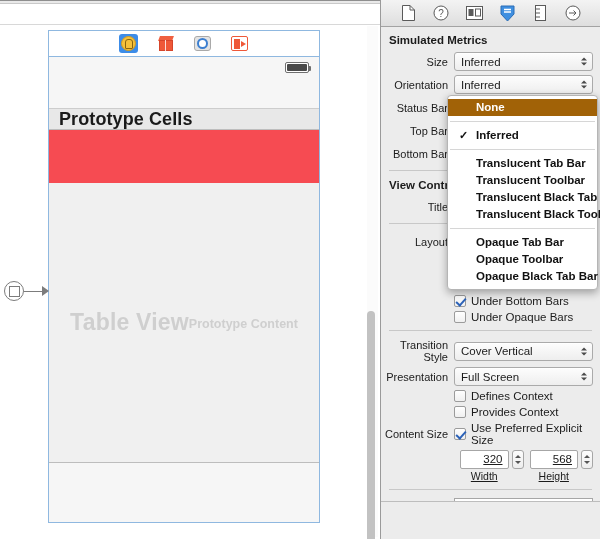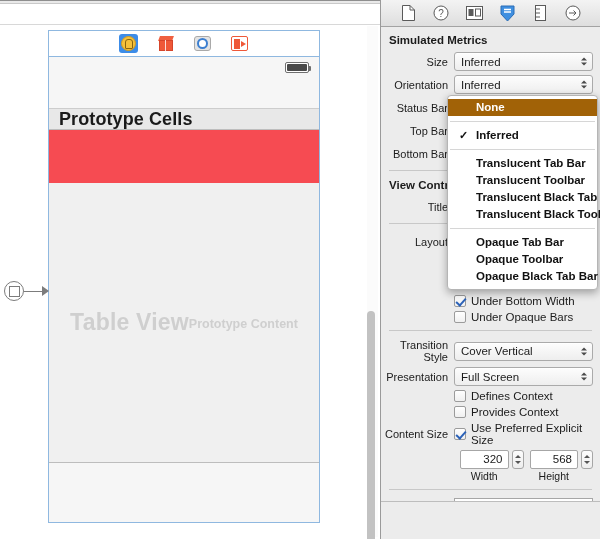--- a/index.html
+++ b/index.html
@@ -279,21 +279,21 @@
   }
   .cb.on:after {
     content: "";
     position: absolute; left: 2.5px; top: 0px;
     width: 4px; height: 8px;
     border: solid #2c62b8; border-width: 0 2px 2px 0;
     transform: rotate(42deg);
   }
   .chk-label { font-size: 11.5px; }
 
-  .size-row { display: flex; align-items: flex-start; padding-left: 79px; padding-right: 7px; gap: 6px; }
+  .size-row { display: flex; align-items: flex-start; padding-left: 79px; padding-right: 7px; gap: 6px; text-decoration: underline; }
   .numwrap { flex: 1; }
   .numfield {
     display: flex; align-items: center;
   }
   .numbox {
     flex: 1; height: 19px; background: #ffffff;
     border: 1px solid #a6a6a6; border-radius: 2px;
     text-align: right; padding-right: 5px;
     font-size: 11.5px; line-height: 17px;
   }
@@ -515,21 +515,21 @@
       <div class="popup" style="visibility:hidden">
         <span></span>
       </div>
     </div>
 
     <div style="height:40px"></div>
 
     <div class="chk-row">
       <div class="lbl"></div>
       <div class="cb on"></div>
-      <div class="chk-label">Under Bottom Width</div>
+      <div class="chk-label">Under Bottom Bars</div>
     </div>
     <div class="chk-row">
       <div class="lbl"></div>
       <div class="cb"></div>
       <div class="chk-label">Under Opaque Bars</div>
     </div>
 
     <div class="hr"></div>
 
     <div class="row">

